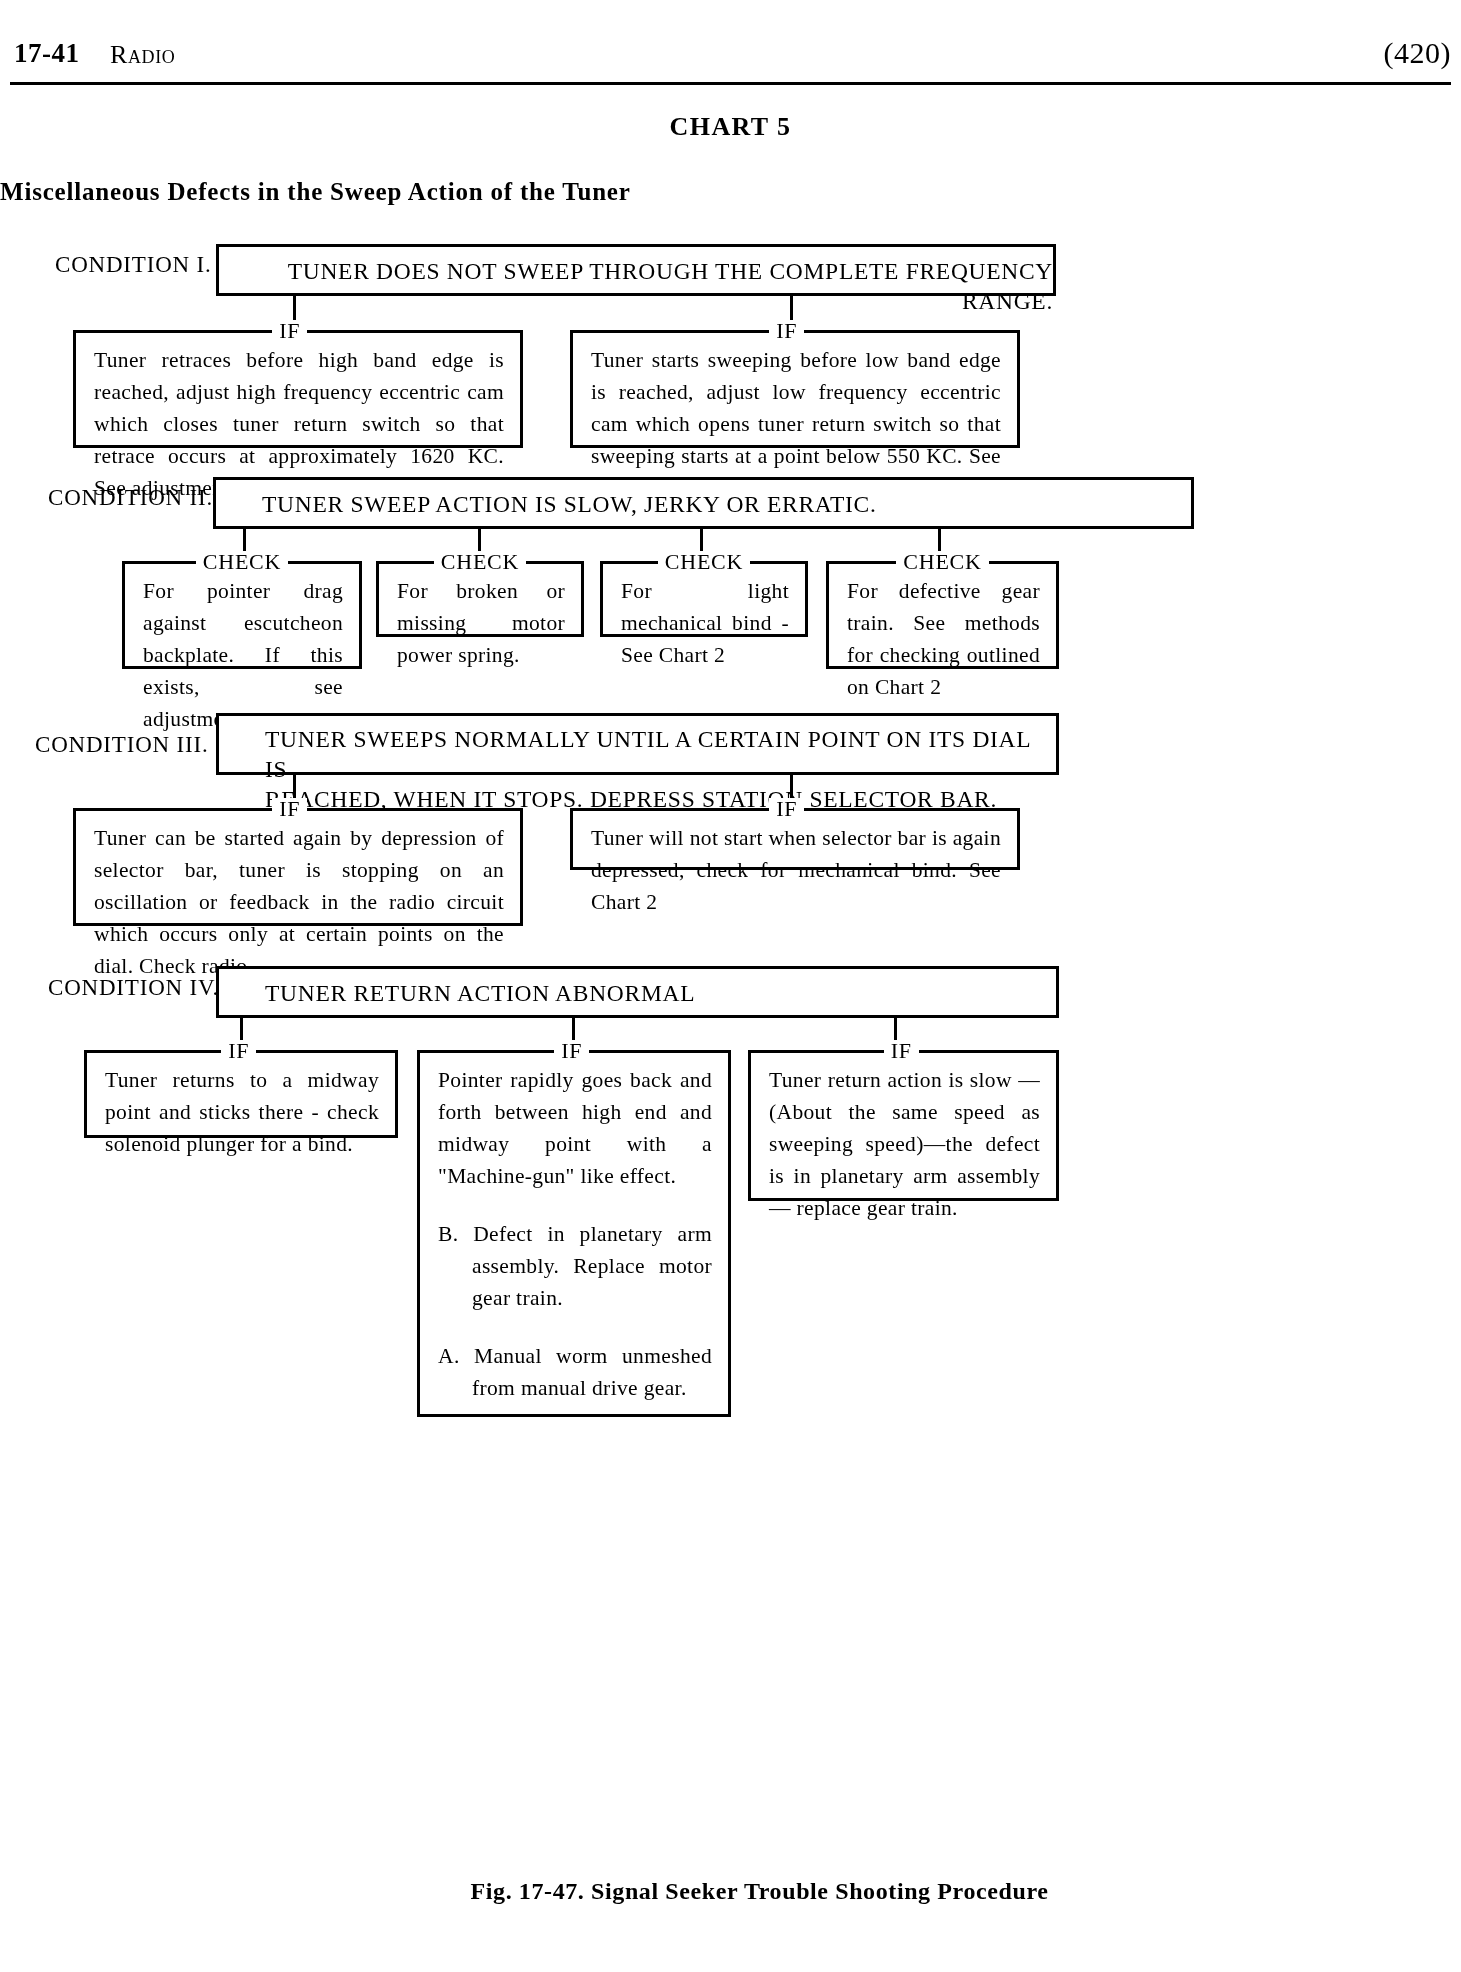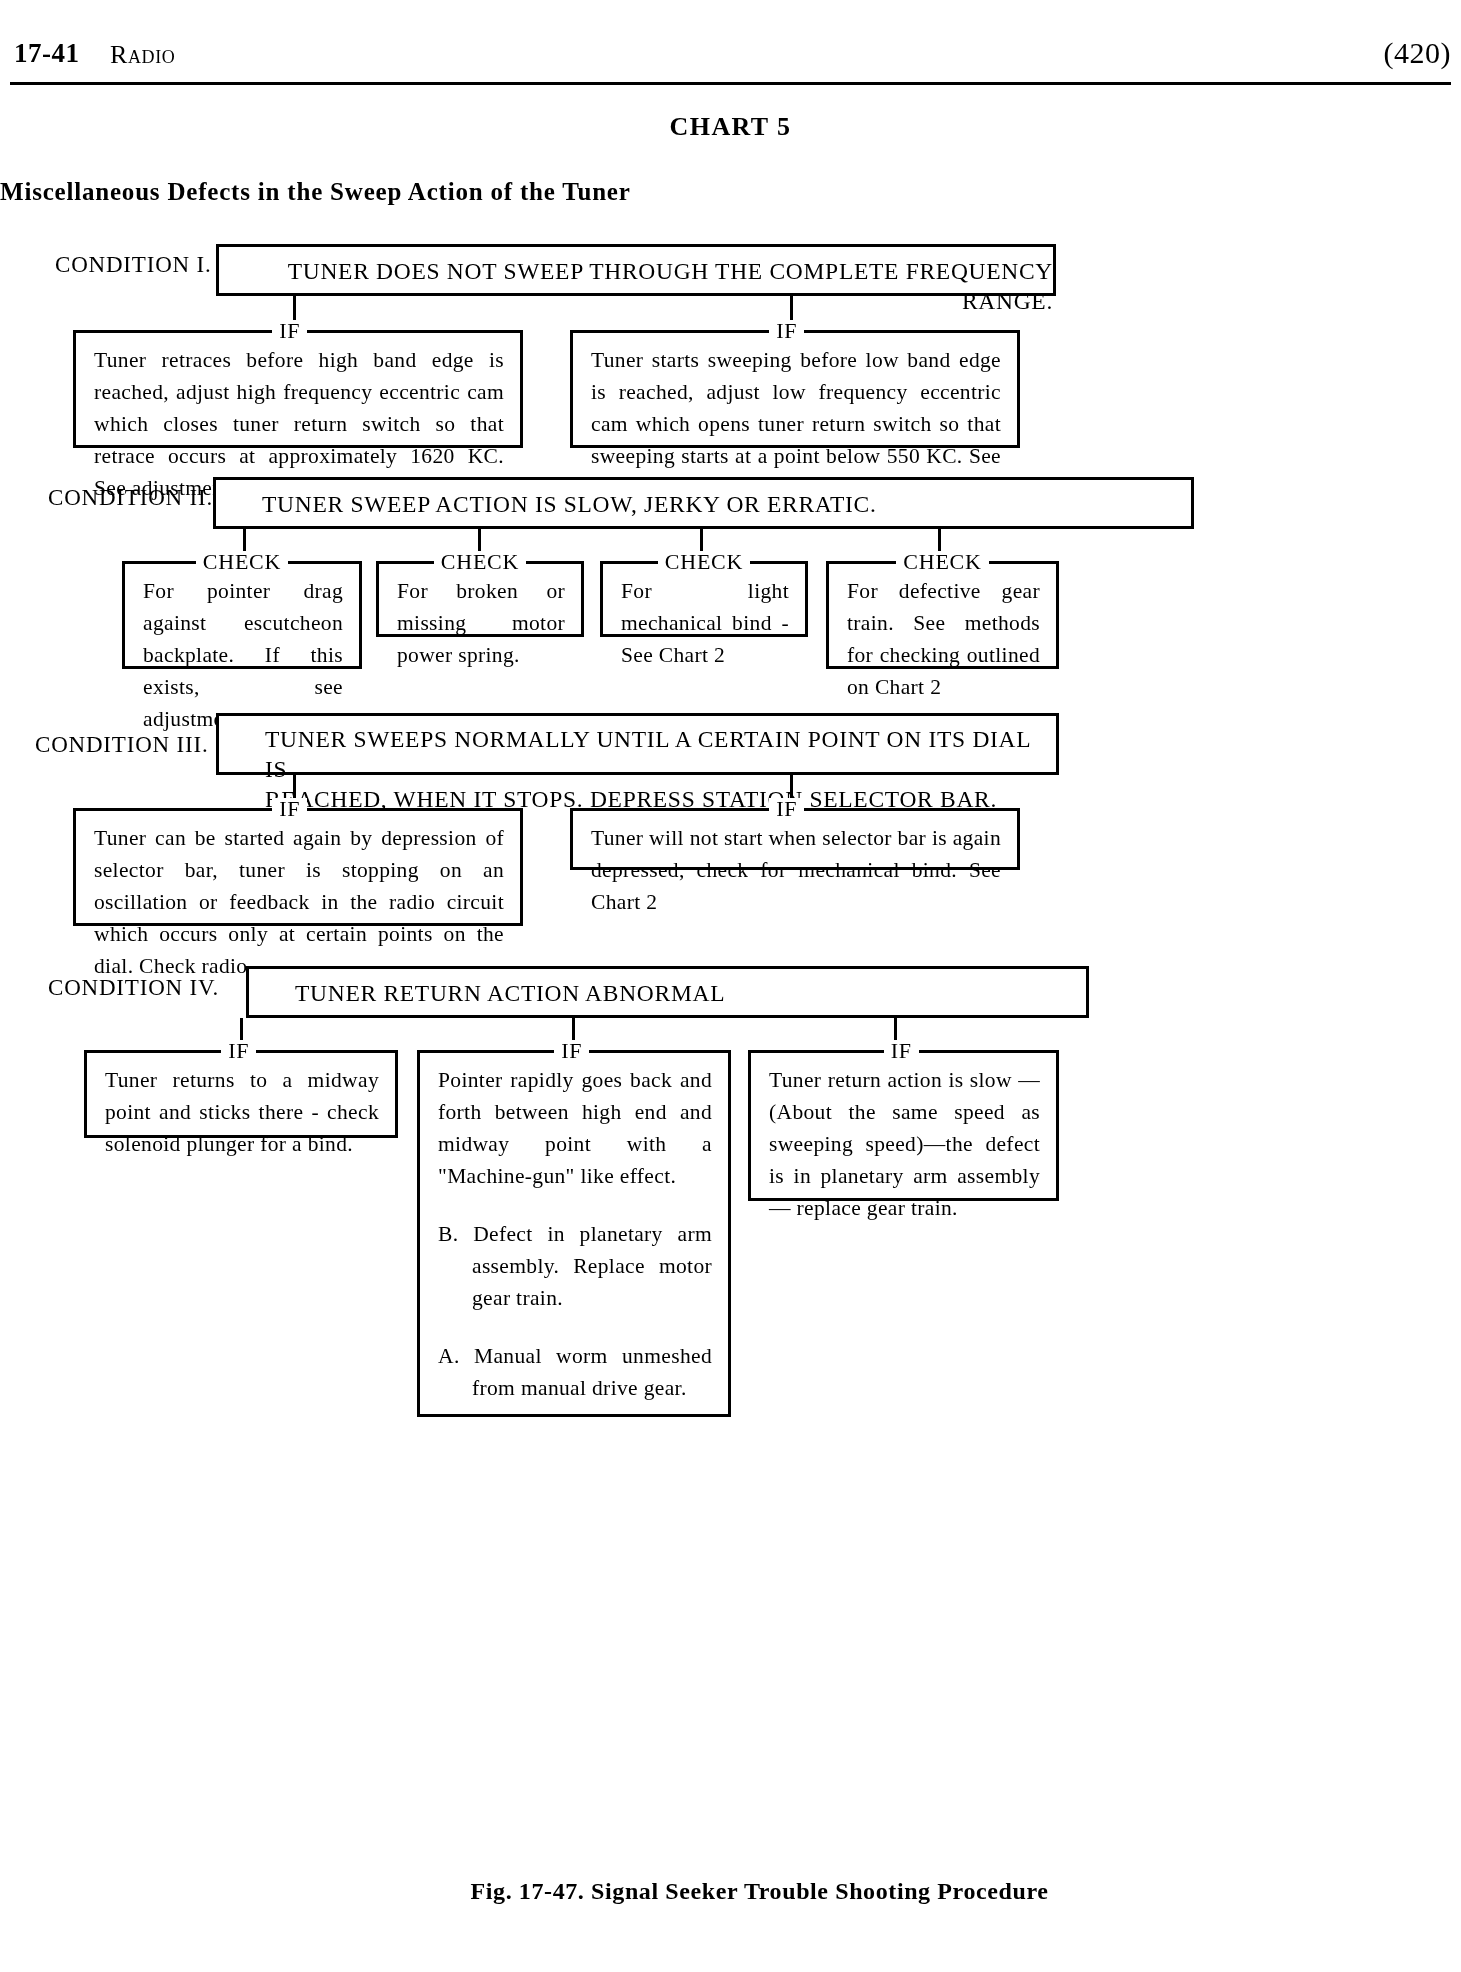--- a/index.html
+++ b/index.html
@@ -276,21 +276,21 @@
 <div class="child" style="left:570px; top:808px; width:450px; height:62px;">
   <div class="child-top">
     <div class="seg" style="flex-grow:2.4;"></div>
     <span class="child-label">IF</span>
     <div class="seg" style="flex-grow:2.6;"></div>
   </div>
   <div class="child-body">Tuner will not start when selector bar is again depressed, check for mechanical bind.   See Chart 2</div>
 </div>
 
 <div class="cond-label" style="left:48px; top:975px;">CONDITION IV.</div>
-<div class="cond-box" style="left:216px; top:966px; width:843px; height:52px;margin-left:30px;">
+<div class="cond-box" style="left:216px; top:966px; width:843px; height:52px;">
   <div class="cond-box-text">TUNER RETURN ACTION ABNORMAL</div>
 </div>
 <div class="vline" style="left:240px; top:1018px; height:32px;"></div>
 <div class="vline" style="left:572px; top:1018px; height:32px;"></div>
 <div class="vline" style="left:894px; top:1018px; height:32px;"></div>
 
 <div class="child" style="left:84px; top:1050px; width:314px; height:88px;">
   <div class="child-top">
     <div class="seg" style="flex-grow:1.55;"></div>
     <span class="child-label">IF</span>

